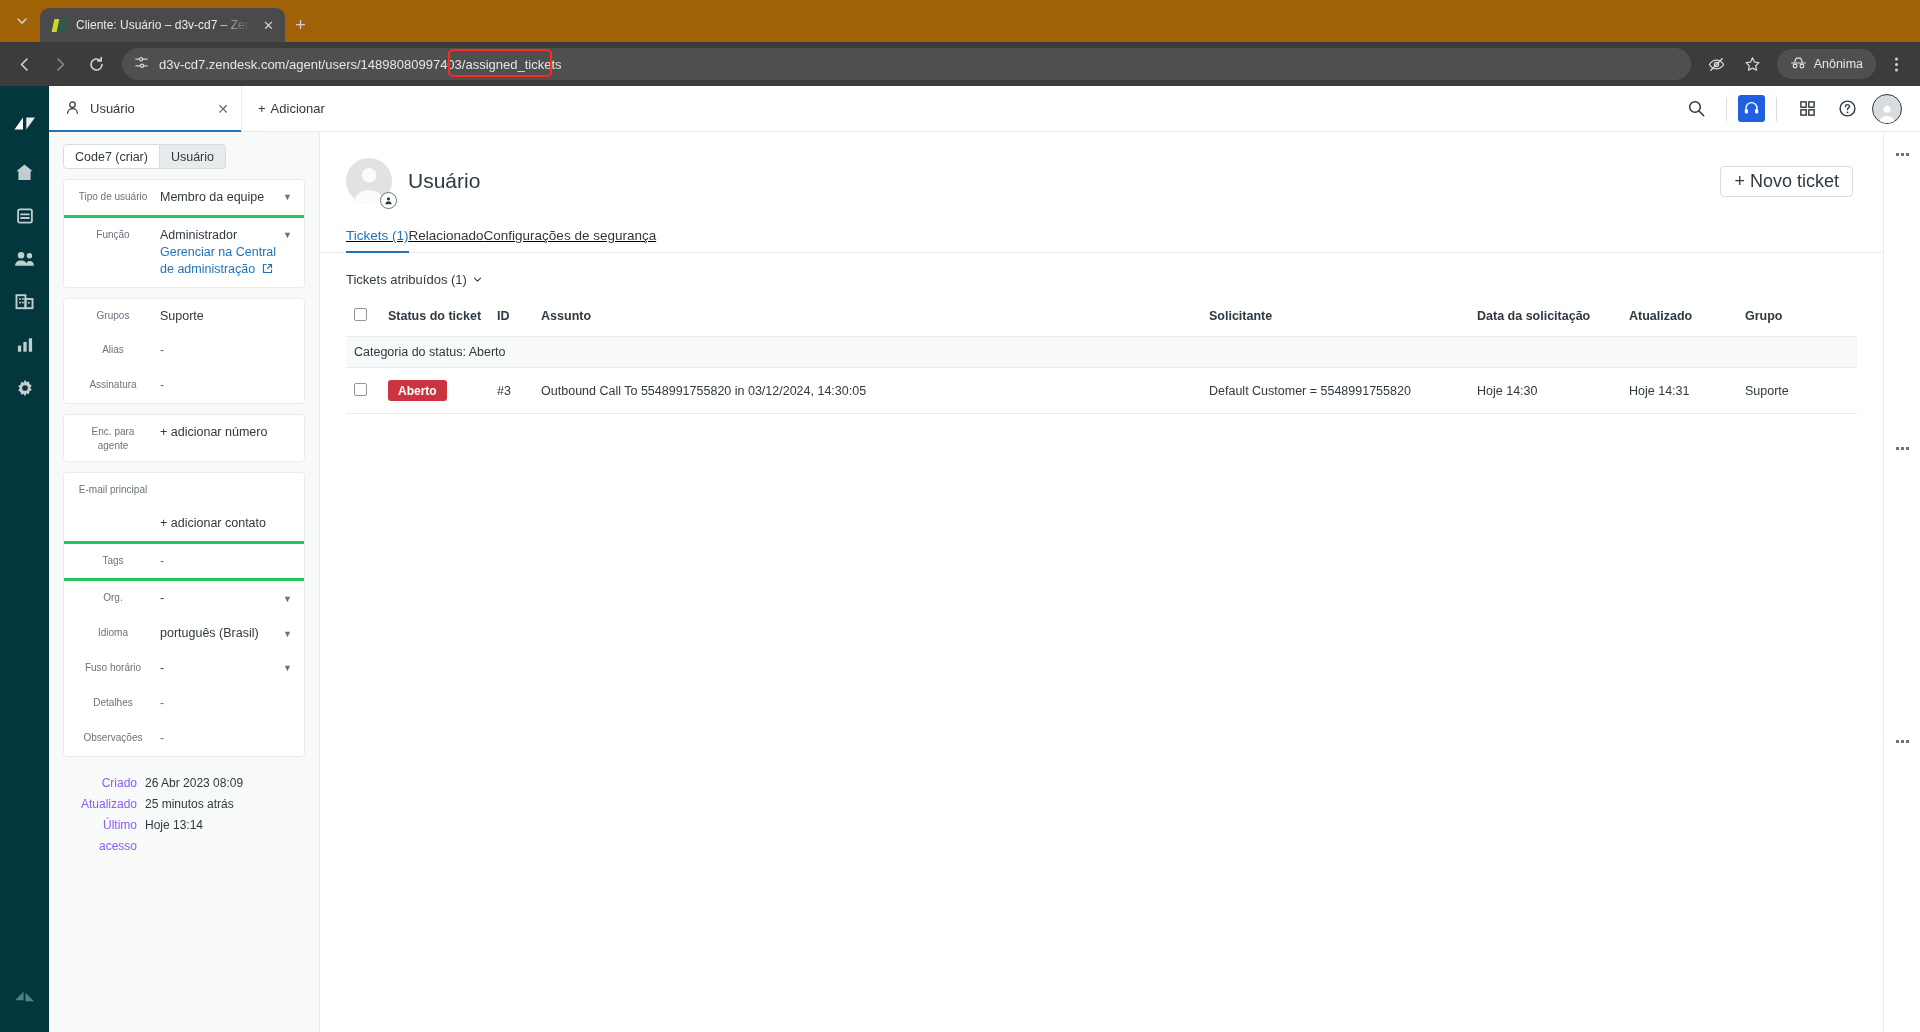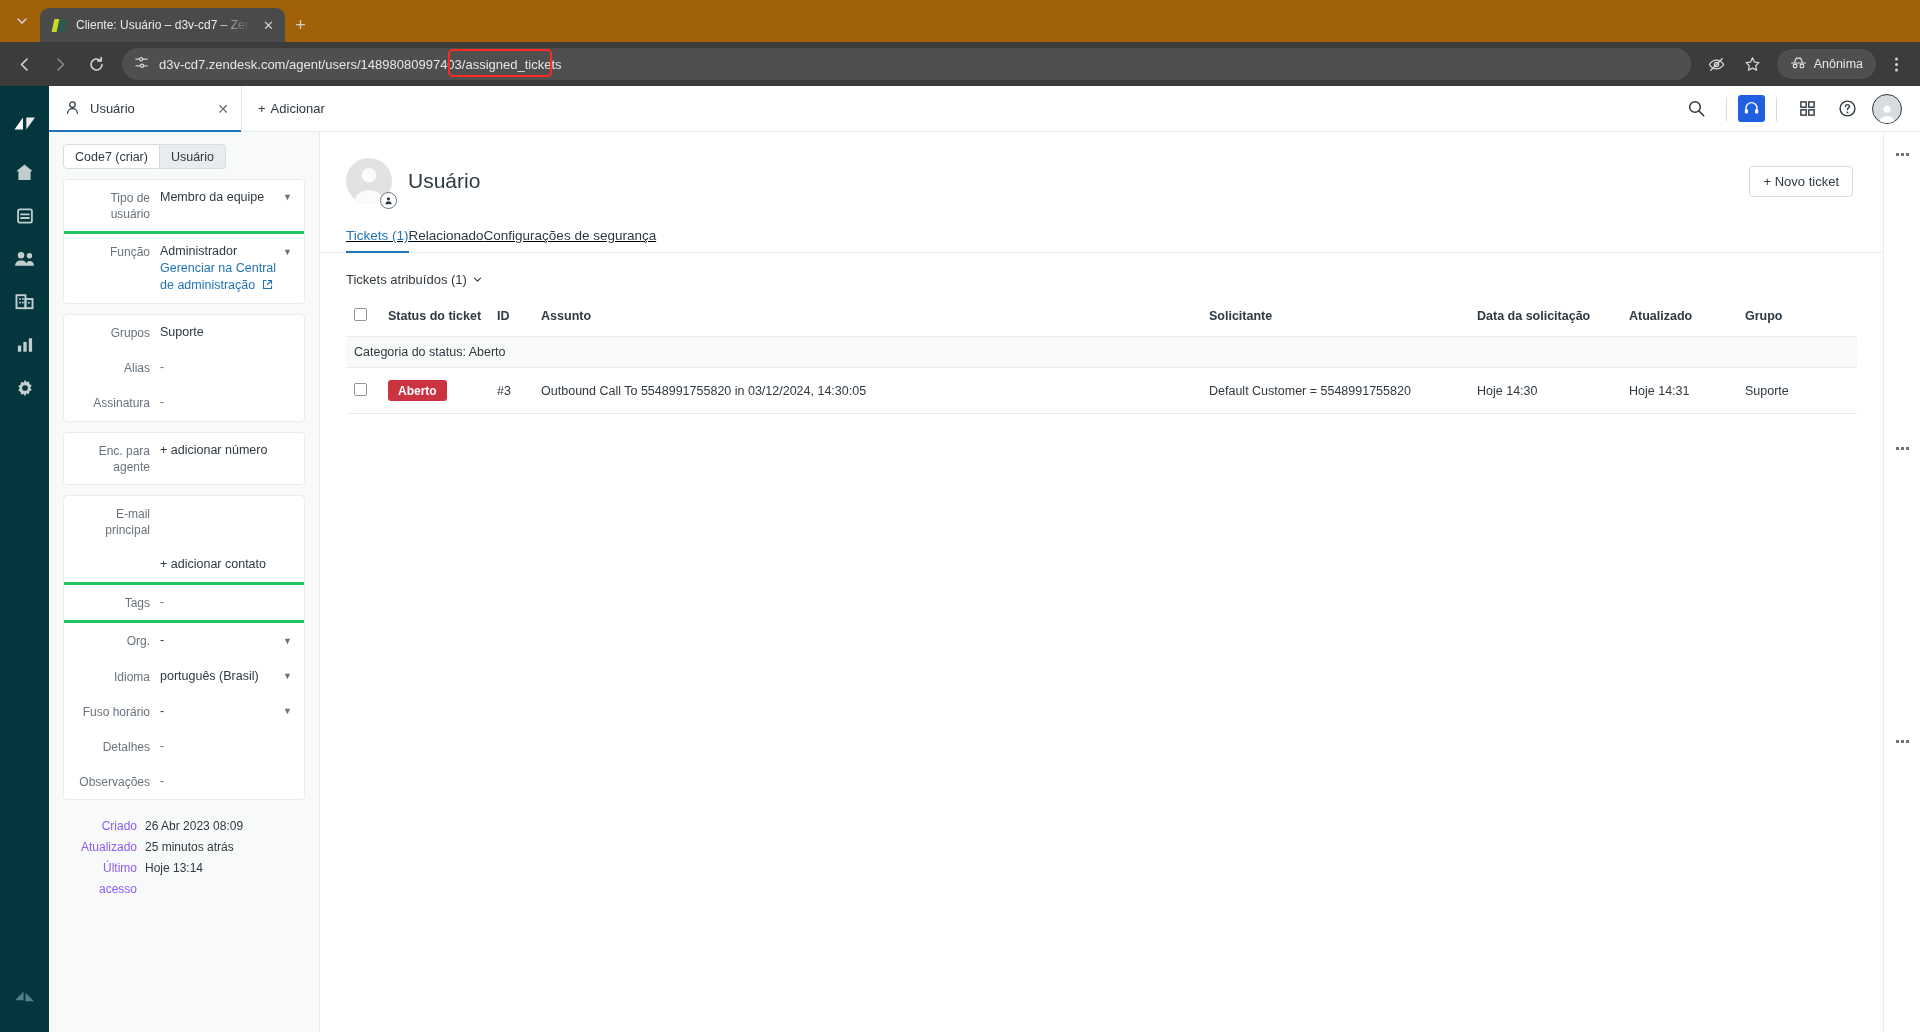--- a/index.html
+++ b/index.html
@@ -135,21 +135,21 @@
   .seg:last-child { border-radius: 0 4px 4px 0; border-left: none; background: #e9ebed; }
 
   .card {
     background: #fff; border: 1px solid #e9ebed; border-radius: 4px;
     margin: 0 14px 10px 14px;
   }
   .frow { display: flex; padding: 9px 12px; gap: 10px; align-items: flex-start; }
   .frow + .frow { border-top: 3px solid #22c55e; }
   .frow.nb + .frow.nb { border-top: none; }
   .flabel {
-    width: 74px; flex: none; text-align: right; font-size: 12px;
+    width: 74px; flex: none; text-align: center; font-size: 10px;
     color: #68737d; line-height: 1.35; padding-top: 1px;
   }
   .fval { flex: 1; font-size: 12.5px; color: #2f3941; line-height: 1.35; min-width: 0; }
   .fval.dash { color: #68737d; }
   .fval-row { display: flex; align-items: center; justify-content: space-between; gap: 6px; }
   .chev { color: #68737d; font-size: 9px; flex: none; }
   .link { color: #1f73b7; font-size: 12.5px; line-height: 1.35; display: inline; }
   .blurred {
     height: 15px; width: 145px; border-radius: 2px;
     background: linear-gradient(90deg,#c9ccce 0%,#dfe1e2 18%,#b9bdbf 38%,#e2e4e5 58%,#c6c9cb 78%,#dcdedf 100%);
@@ -174,21 +174,21 @@
   }
   .avatar-badge {
     position: absolute; right: -5px; bottom: -5px; width: 17px; height: 17px;
     border-radius: 50%; background: #fff; border: 1px solid #68737d;
     display: flex; align-items: center; justify-content: center;
   }
   .user-name { font-size: 21px; color: #2f3941; font-weight: 400; }
   .head-spacer { flex: 1; }
   .newticket {
     height: 31px; padding: 0 13px; border: 1px solid #d8dcde; border-radius: 4px;
-    background: #fff; font-size: 13px; color: #2f3941; display: flex; align-items: center;
+    background: #fff; font-size: 18px; color: #2f3941; display: flex; align-items: center;
   }
 
   .tabs {
     display: flex; padding: 0 26px; margin-top: 24px;
     border-bottom: 1px solid #e9ebed;
     text-decoration: underline;
   }
   .mtab {
     font-size: 13.5px; color: #2f3941; padding-bottom: 9px; position: relative;
   }

